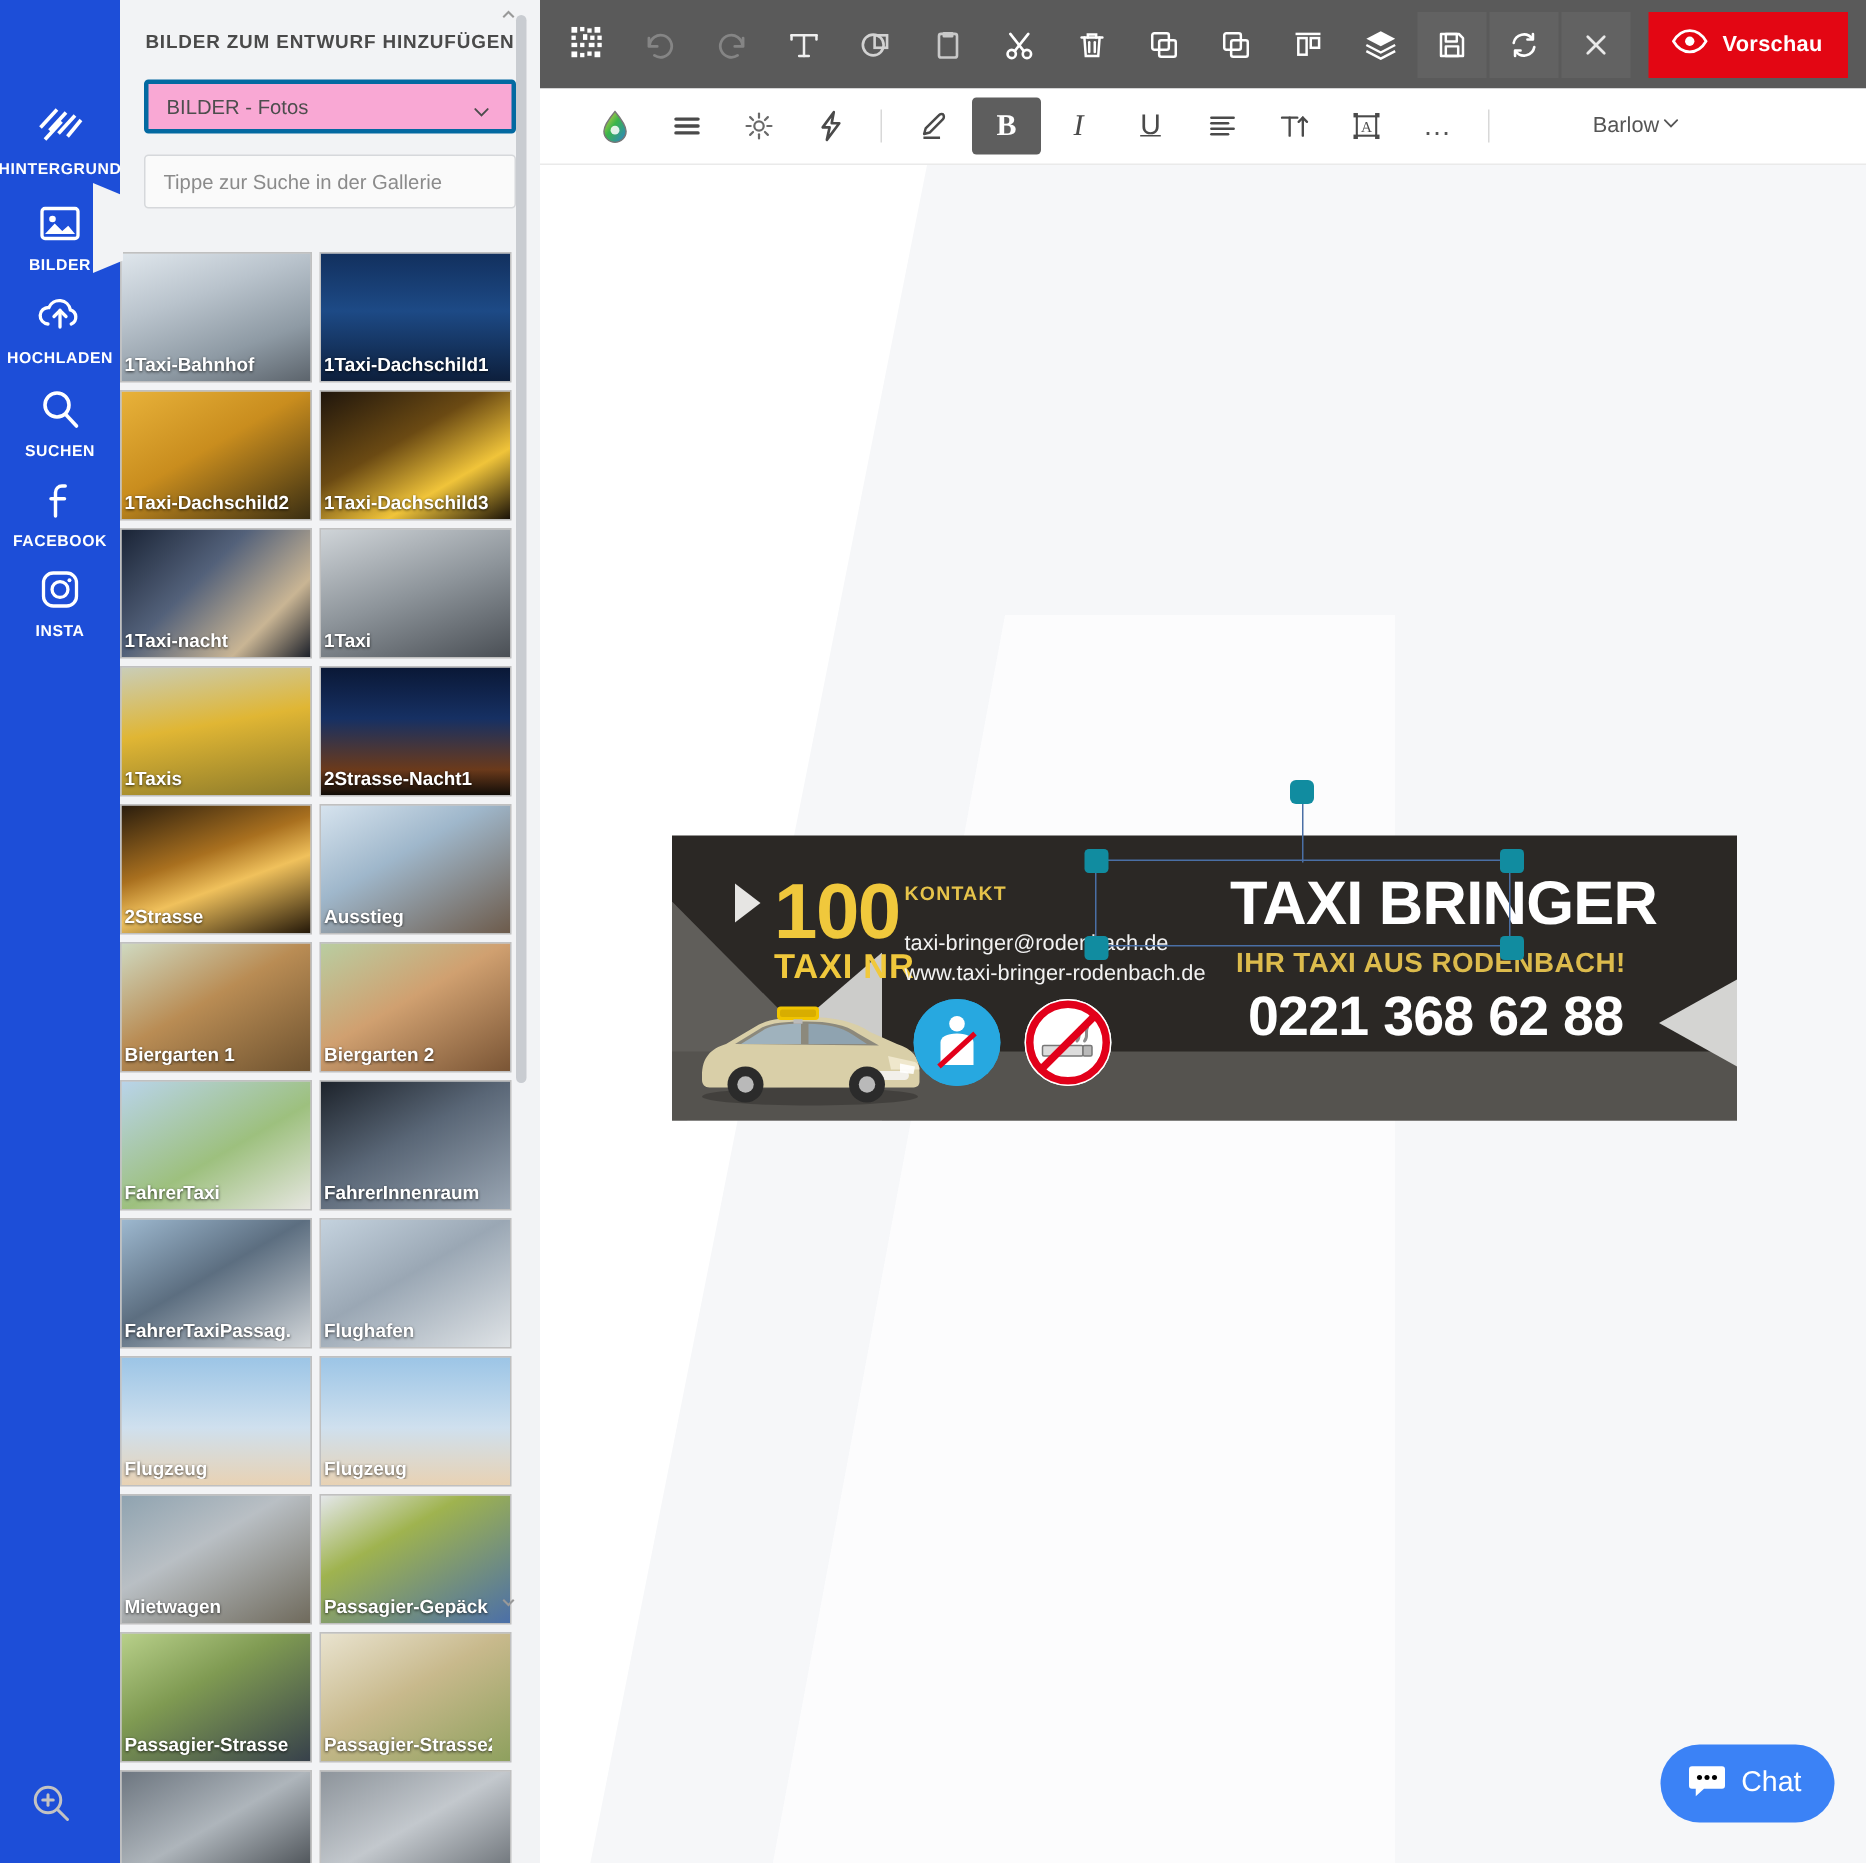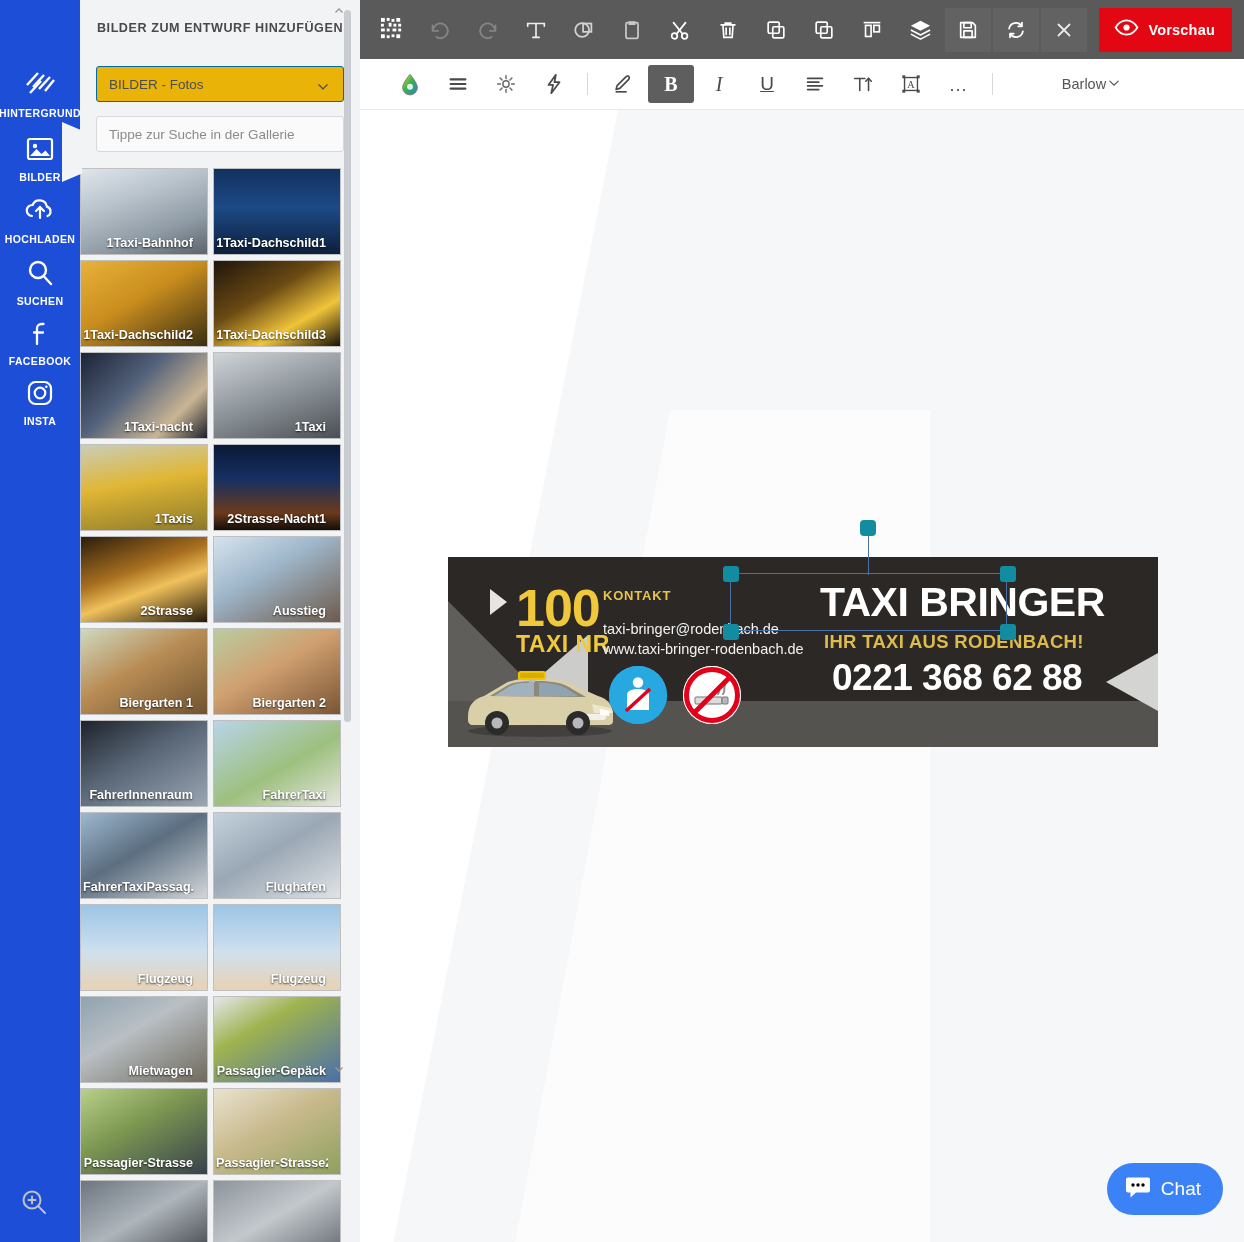--- a/index.html
+++ b/index.html
@@ -50,22 +50,22 @@
     overflow: hidden;
   }
   .panel-title {
     margin: 21px 0 0 0; padding: 0 8px;
     text-align: center;
     font-size: 12.6px; font-weight: 700; letter-spacing: .55px;
     color: #4a4a4a;
   }
   .panel-select {
     position: relative;
-    margin: 31px 16px 0 16px; height: 36px;
-    background: #eab308; border: 1px solid #0369a1; border-radius: 3px;
+    margin: 18px 16px 0 16px; height: 36px;
+    background: #f9a8d4; border: 3px solid #0369a1; border-radius: 3px;
     display: flex; align-items: center; cursor: pointer;
   }
   .panel-select .sel-label {
     font-size: 13.5px; color: #4d4d4d; padding-left: 12px; font-weight: 400;
   }
   .panel-select .chev { position:absolute; right: 12px; top: 12px; }
   .panel-search {
     margin: 14px 16px 0 16px; height: 36px; width: 248px;
     background: #fafafa; border: 1px solid #d6d8db; border-radius: 3px;
     font-size: 13.5px; color: #666; padding-left: 12px;
@@ -89,21 +89,21 @@
     padding-left: 0px;
   }
   .thumb {
     position: relative; width: 128px; height: 87px;
     overflow: hidden; cursor: pointer;
     background: #ccc;
     border: 1px solid rgba(0,0,0,.06);
   }
   .thumb .tcap {
     position: absolute; left: 0; right: 12px; bottom: 4px;
-    text-align: right;
+    text-align: left;
     color: #fff; font-size: 12.6px; font-weight: 700;
     text-shadow: 0 1px 2px rgba(0,0,0,.75);
     white-space: nowrap; overflow: hidden;
     padding: 0 2px;
   }
   .thumb .art { position:absolute; inset:0; }
   .scrollbar-track {
     position: absolute; right: 8px; top: 6px;
     width: 10px; height: 1060px;
     background: transparent;
@@ -448,26 +448,26 @@
           </div>
           <div class="thumb">
             <div class="art" style="background: linear-gradient(150deg, rgb(207, 217, 192) 0%, rgb(185, 140, 84) 45%, rgb(111, 83, 48) 100%);"></div>
             <div class="tcap">Biergarten 1</div>
           </div>
           <div class="thumb">
             <div class="art" style="background: linear-gradient(150deg, rgb(185, 205, 161) 0%, rgb(208, 160, 112) 45%, rgb(122, 85, 53) 100%);"></div>
             <div class="tcap">Biergarten 2</div>
           </div>
           <div class="thumb">
+            <div class="art" style="background: linear-gradient(150deg, rgb(185, 212, 234) 0%, rgb(157, 192, 126) 55%, rgb(230, 230, 224) 100%);"></div>
+            <div class="tcap">FahrerTaxi</div>
+          </div>
+          <div class="thumb">
             <div class="art" style="background: linear-gradient(150deg, rgb(29, 35, 43) 0%, rgb(89, 102, 118) 45%, rgb(154, 166, 179) 100%);"></div>
             <div class="tcap">FahrerInnenraum</div>
-          </div>
-          <div class="thumb">
-            <div class="art" style="background: linear-gradient(150deg, rgb(185, 212, 234) 0%, rgb(157, 192, 126) 55%, rgb(230, 230, 224) 100%);"></div>
-            <div class="tcap">FahrerTaxi</div>
           </div>
           <div class="thumb">
             <div class="art" style="background: linear-gradient(150deg, rgb(157, 184, 207) 0%, rgb(92, 110, 128) 45%, rgb(210, 214, 217) 100%);"></div>
             <div class="tcap">FahrerTaxiPassag.</div>
           </div>
           <div class="thumb">
             <div class="art" style="background: linear-gradient(150deg, rgb(196, 210, 222) 0%, rgb(154, 167, 180) 45%, rgb(223, 227, 230) 100%);"></div>
             <div class="tcap">Flughafen</div>
           </div>
           <div class="thumb">

